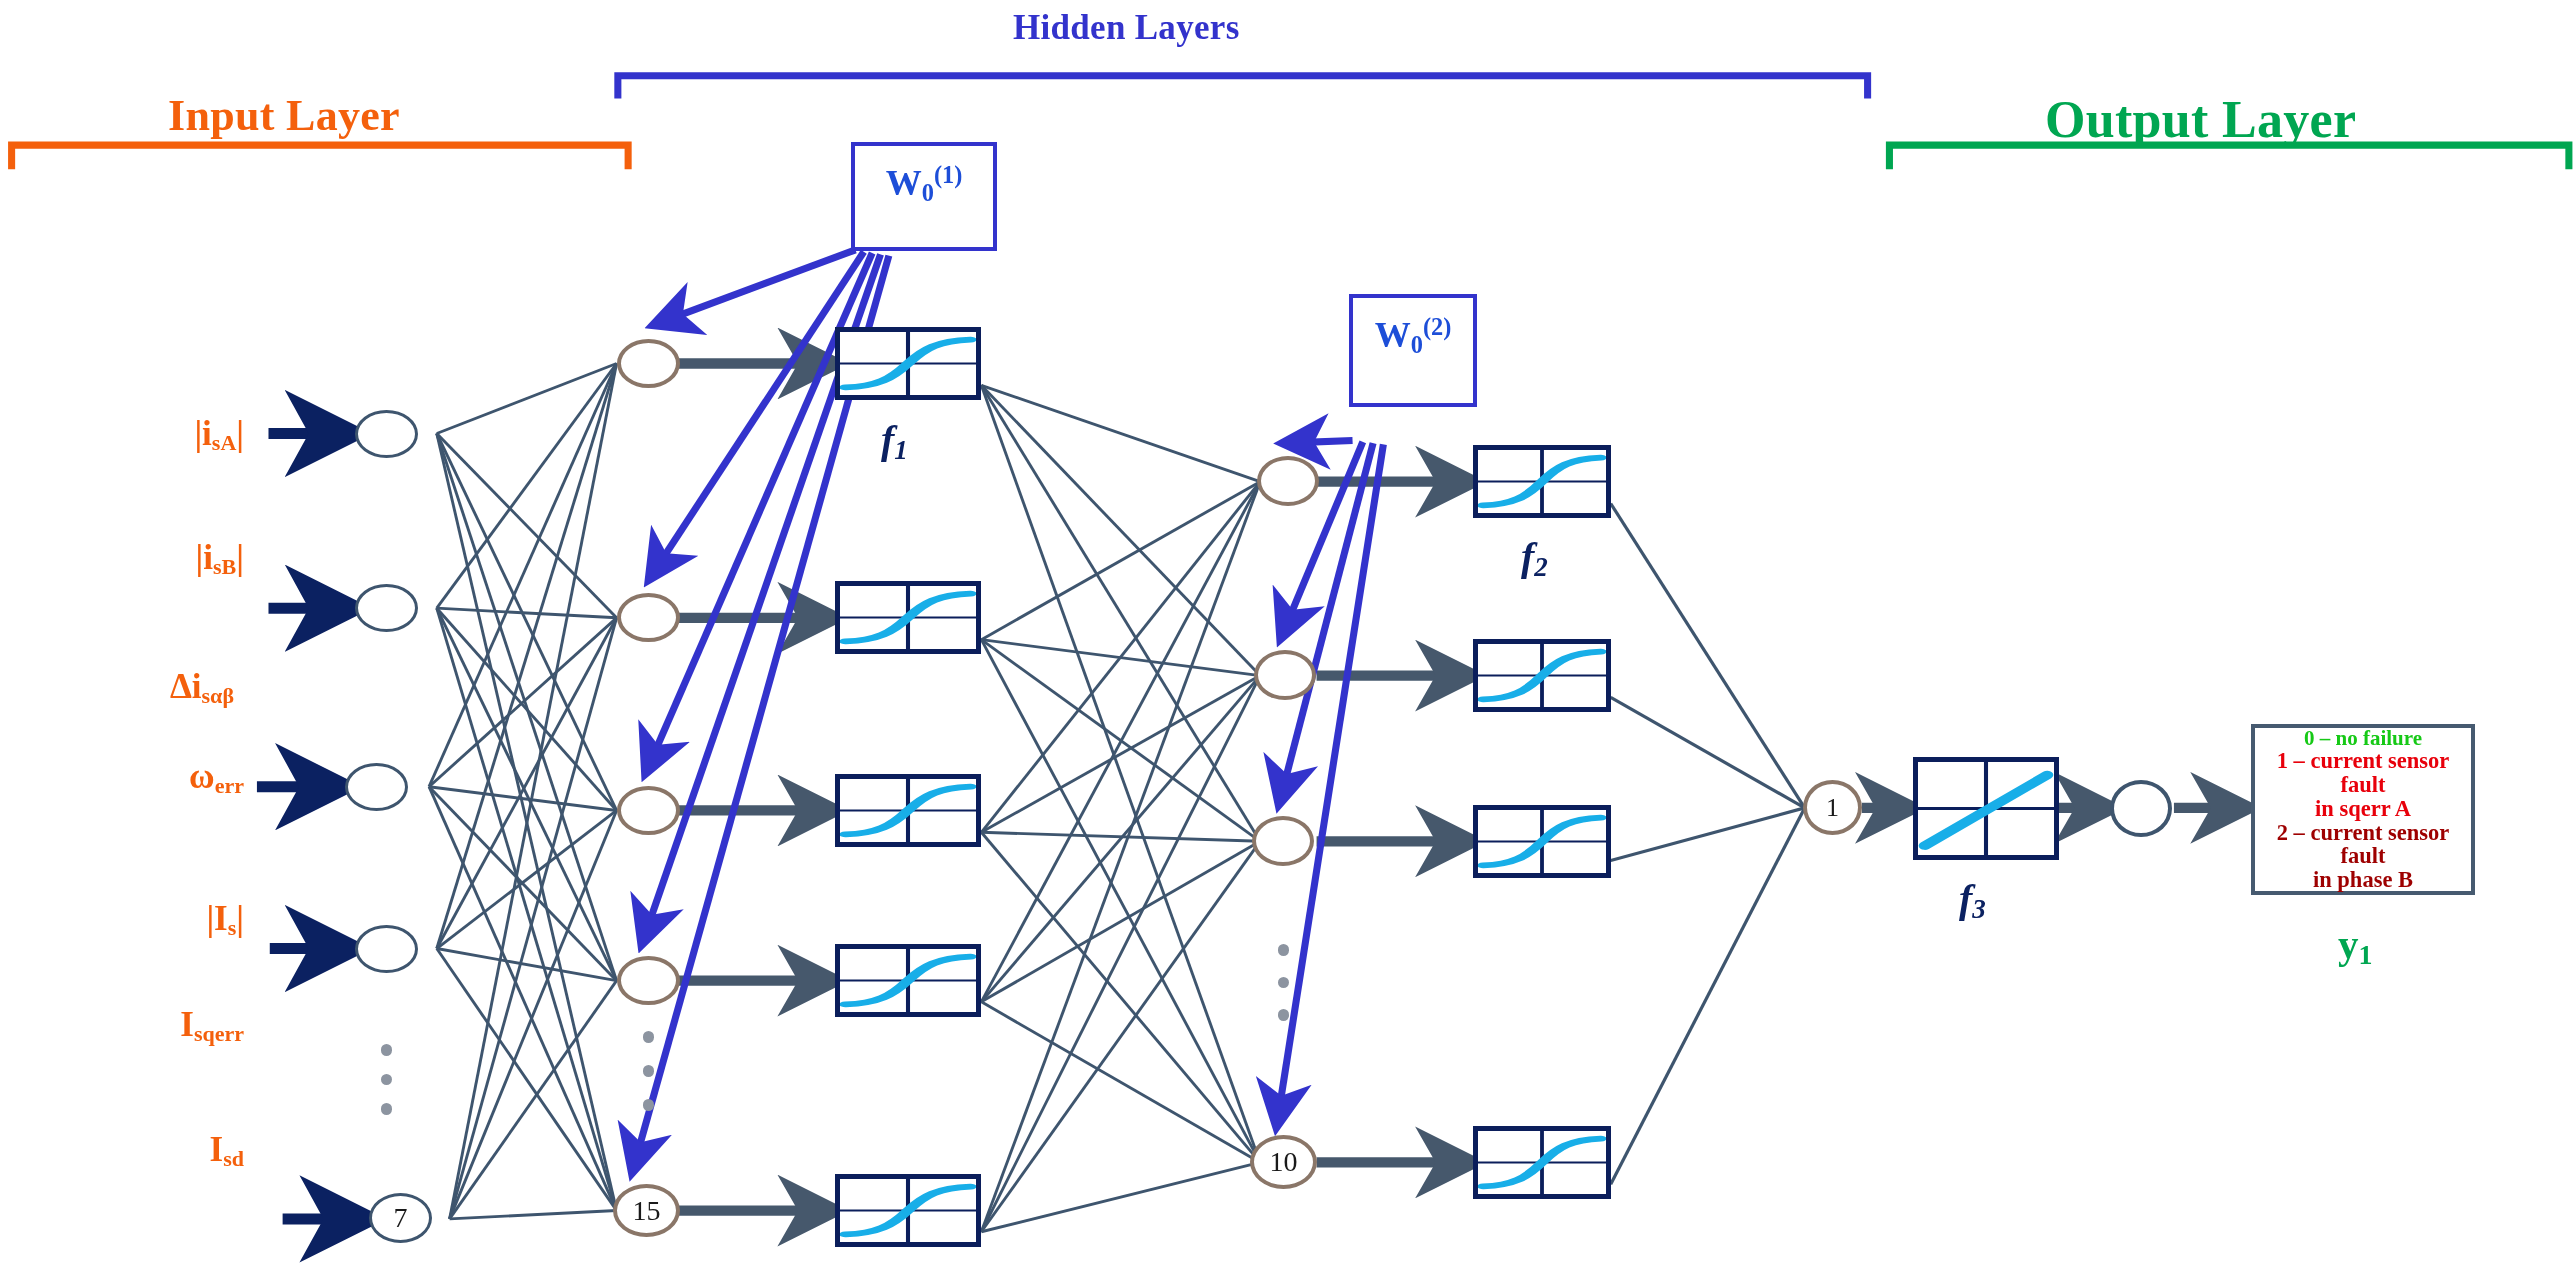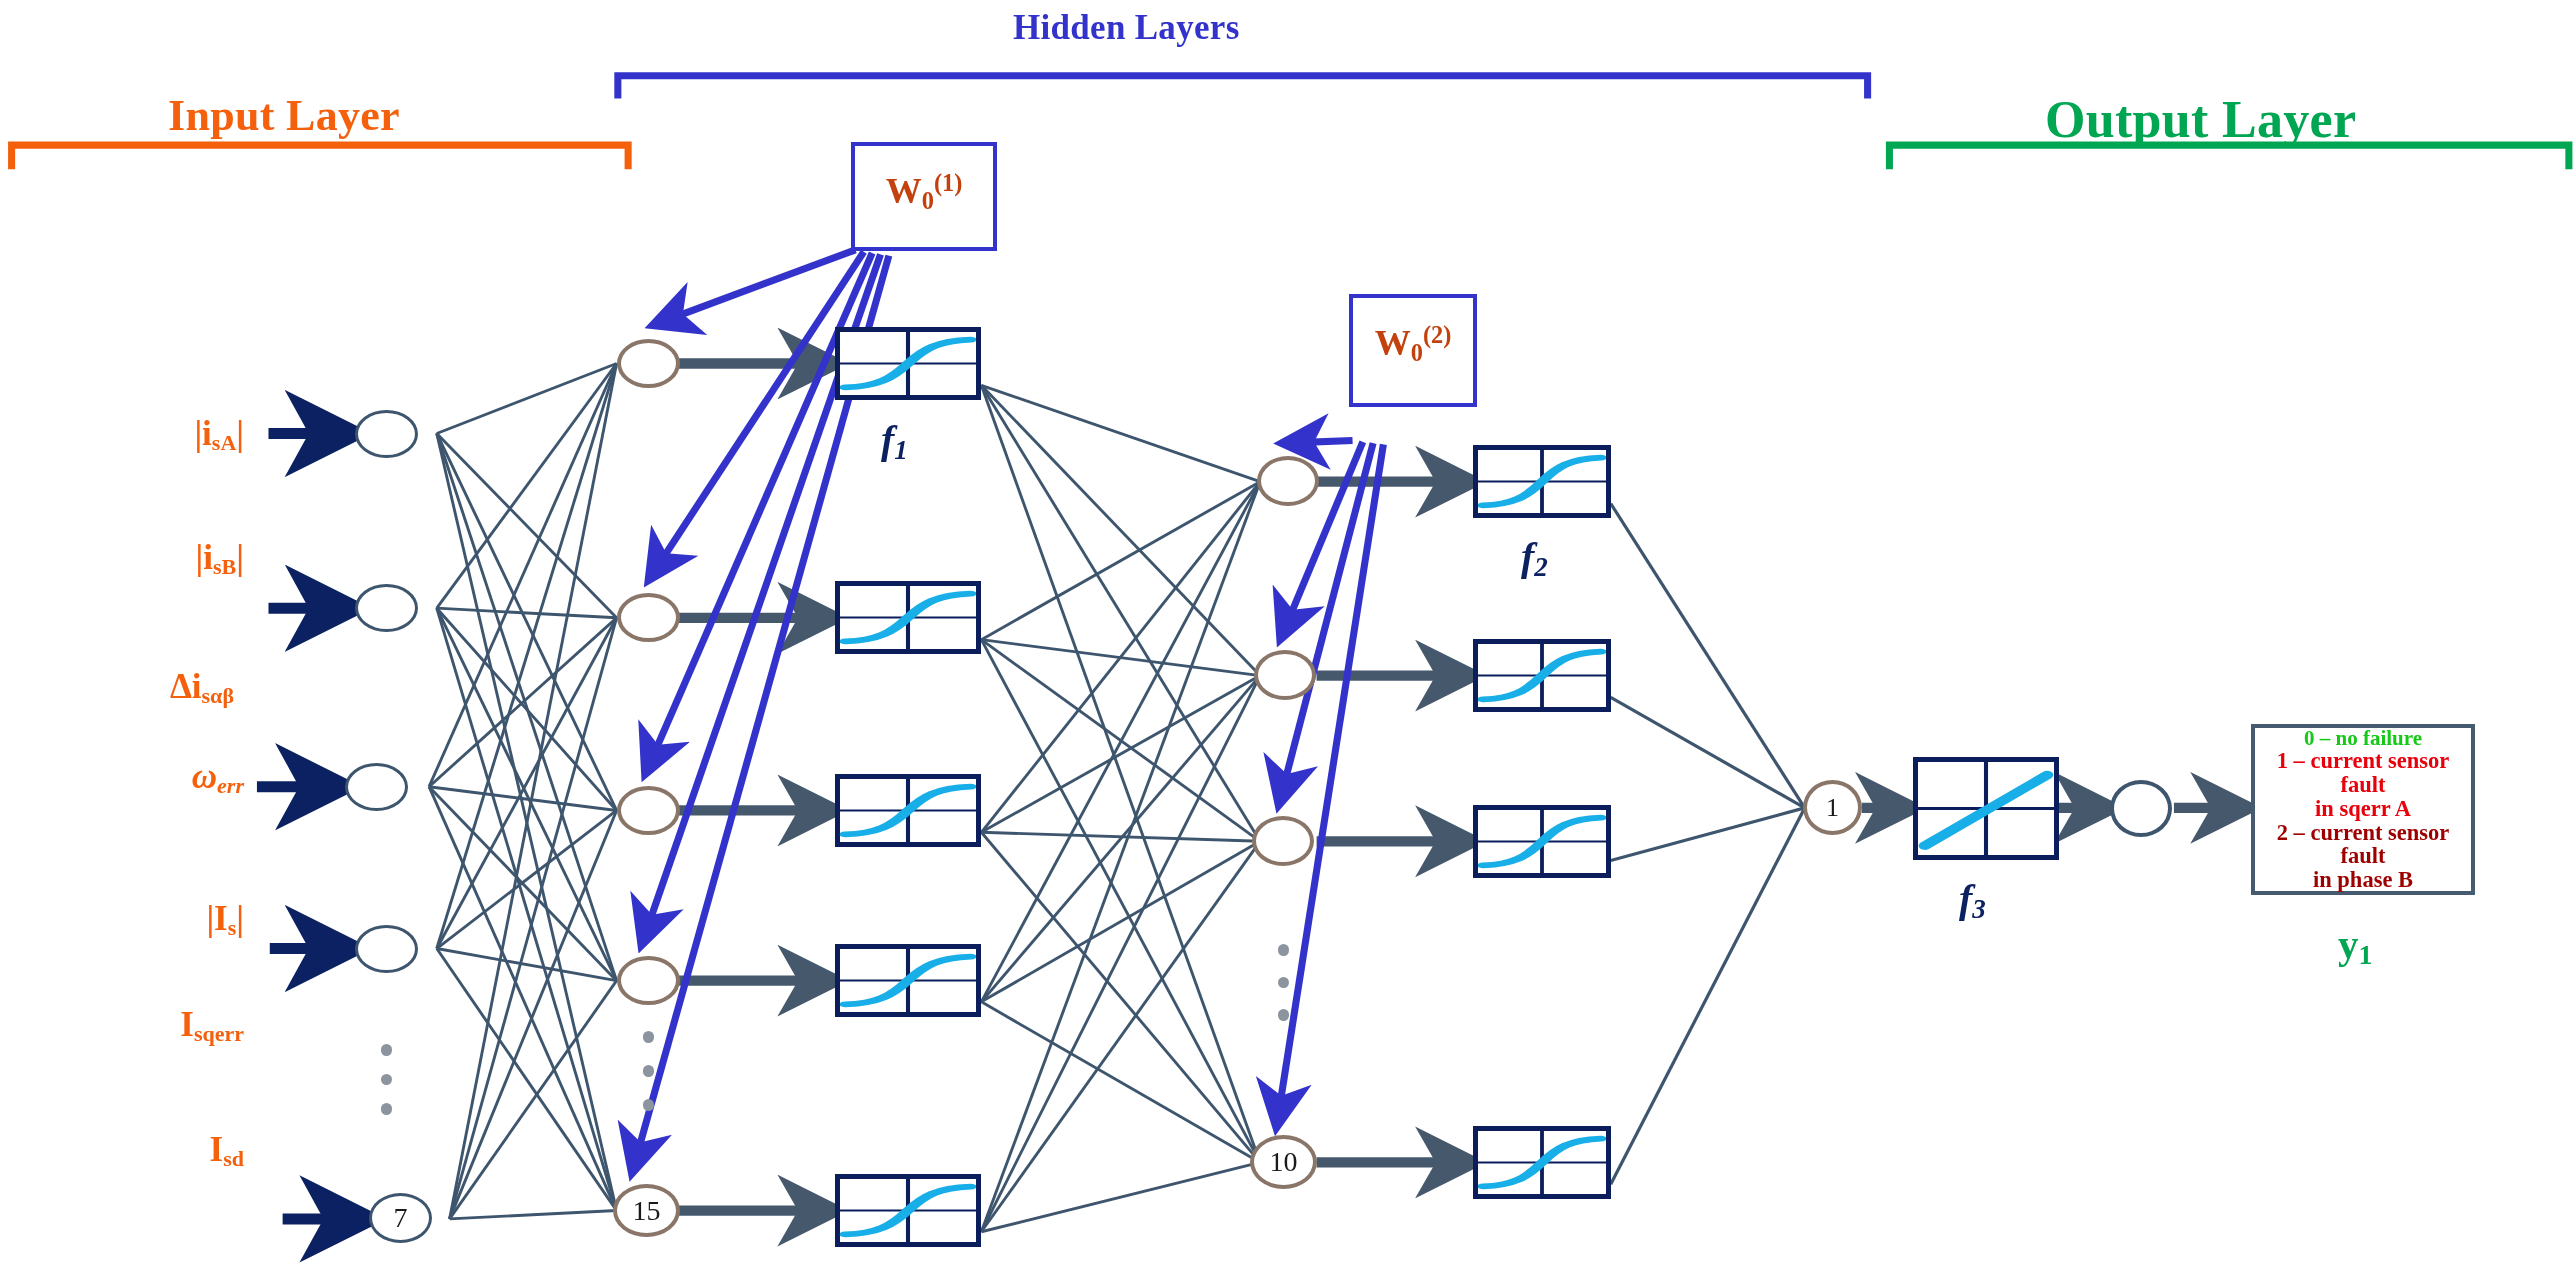--- a/index.html
+++ b/index.html
@@ -36,22 +36,22 @@
     font-family:"Liberation Serif", serif; font-size:40px; white-space:nowrap;
   }
   .fn-label .sub{ font-size:27px; position:relative; top:6.4px; font-style:italic;}
 
   
   .wbox{
     position:absolute; border:4.5px solid #3333CC; background:#fff;
     box-sizing:border-box; display:flex; align-items:flex-start; justify-content:center;
   }
   .wbox span{
-    color:#c2410c; font-weight:bold; font-family:"Liberation Serif", serif;
-    font-size:36px; margin-top:24px; white-space:nowrap;
+    color:#1d4ed8; font-weight:bold; font-family:"Liberation Serif", serif;
+    font-size:36px; margin-top:16px; white-space:nowrap;
   }
   .wbox span .sub{font-size:24.4px; position:relative; top:6.4px;}
   .wbox span .sup{font-size:24.4px; position:relative; top:-11.6px;}
 
   
   .actbox{
     position:absolute; border:5.8px solid #0B1E5B; background:#fff;
     box-sizing:border-box;
   }
   .actbox svg{display:block;width:100%;height:100%;}
@@ -232,21 +232,21 @@
 
   <div class="in-label" style="left:13px; top:414px;">
     <span>|<b>i</b><span class="sub">sA</span>|</span>
   </div>
   <div class="in-label" style="left:13px; top:538px;">
     <span>|<b>i</b><span class="sub">sB</span>|</span>
   </div>
   <div class="in-label" style="left:3px; top:667px;">
     <span><b>Δi</b><span class="sub">sαβ</span></span>
   </div>
-  <div class="in-label" style="left:13px; top:757px;font-style:italic;">
+  <div class="in-label" style="left:13px; top:757px;">
     <span><b>ω</b><span class="sub">err</span></span>
   </div>
   <div class="in-label" style="left:13px; top:899px;">
     <span>|<b>I</b><span class="sub">s</span>|</span>
   </div>
   <div class="in-label" style="left:13px; top:1005px;">
     <span><b>I</b><span class="sub">sqerr</span></span>
   </div>
   <div class="in-label" style="left:13px; top:1130px;">
     <span><b>I</b><span class="sub">sd</span></span>

